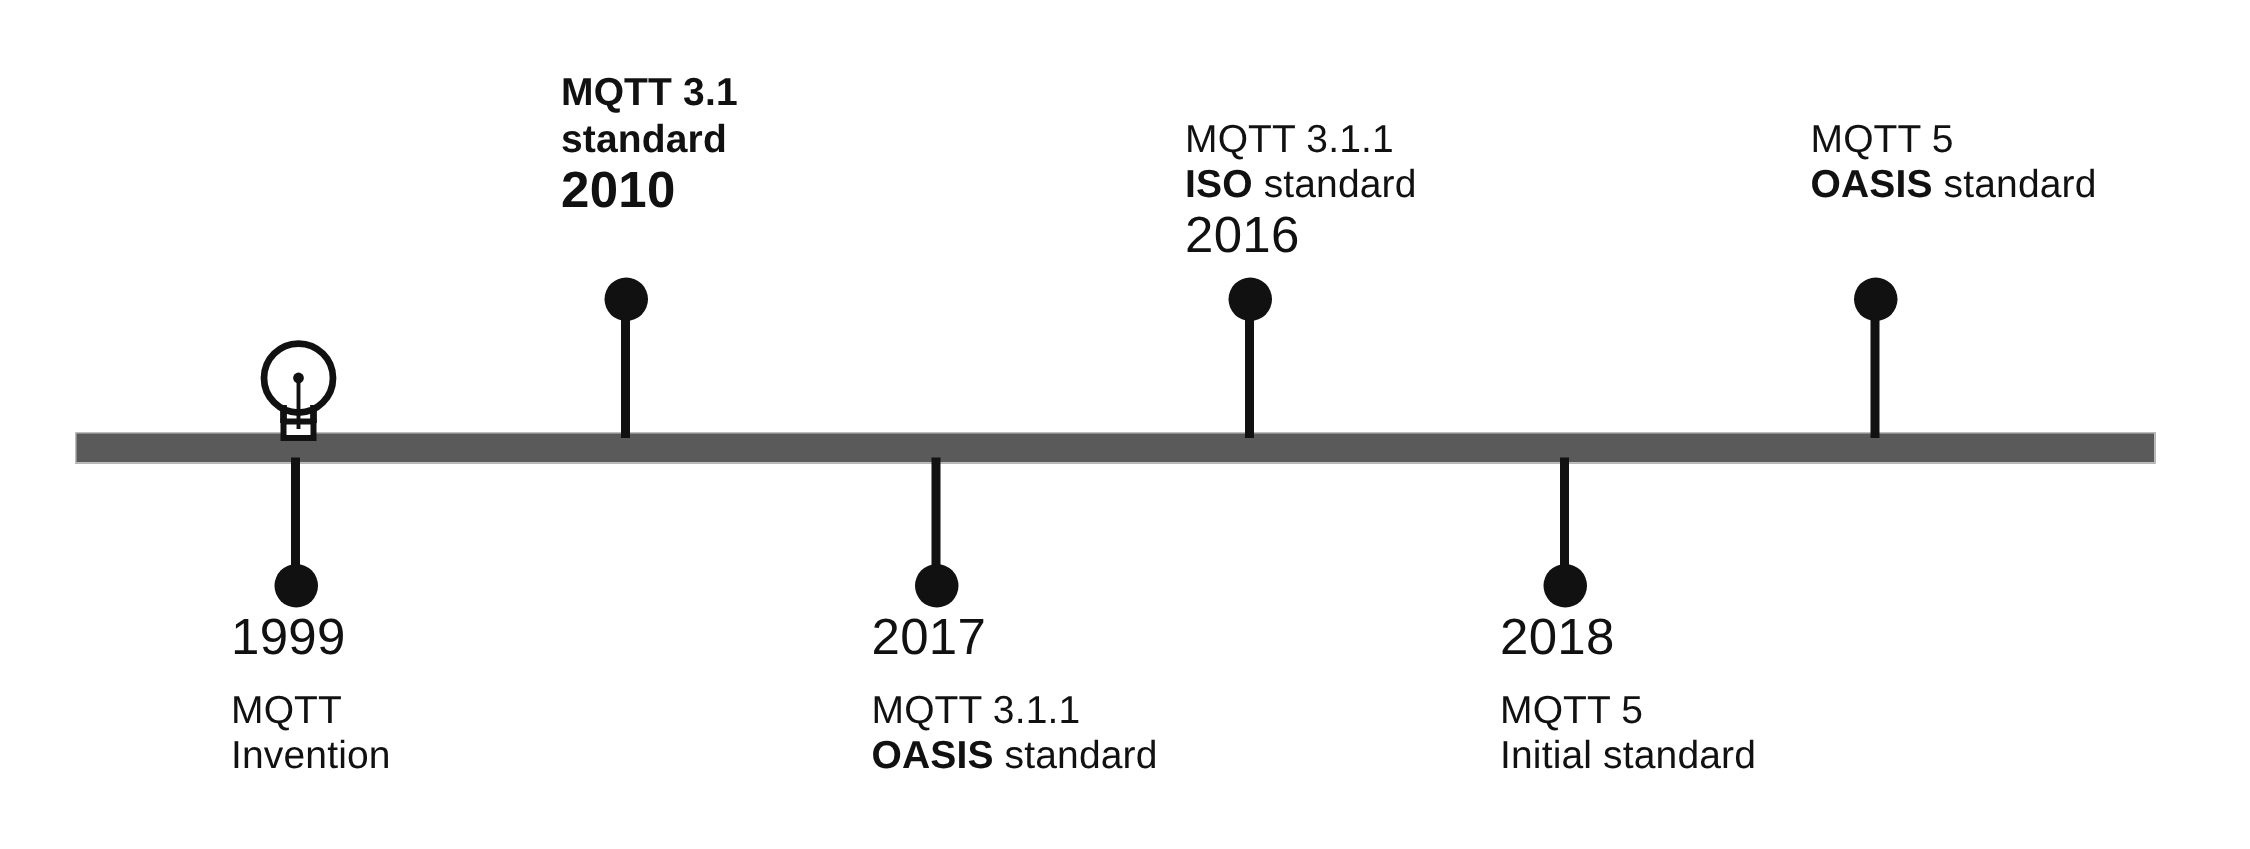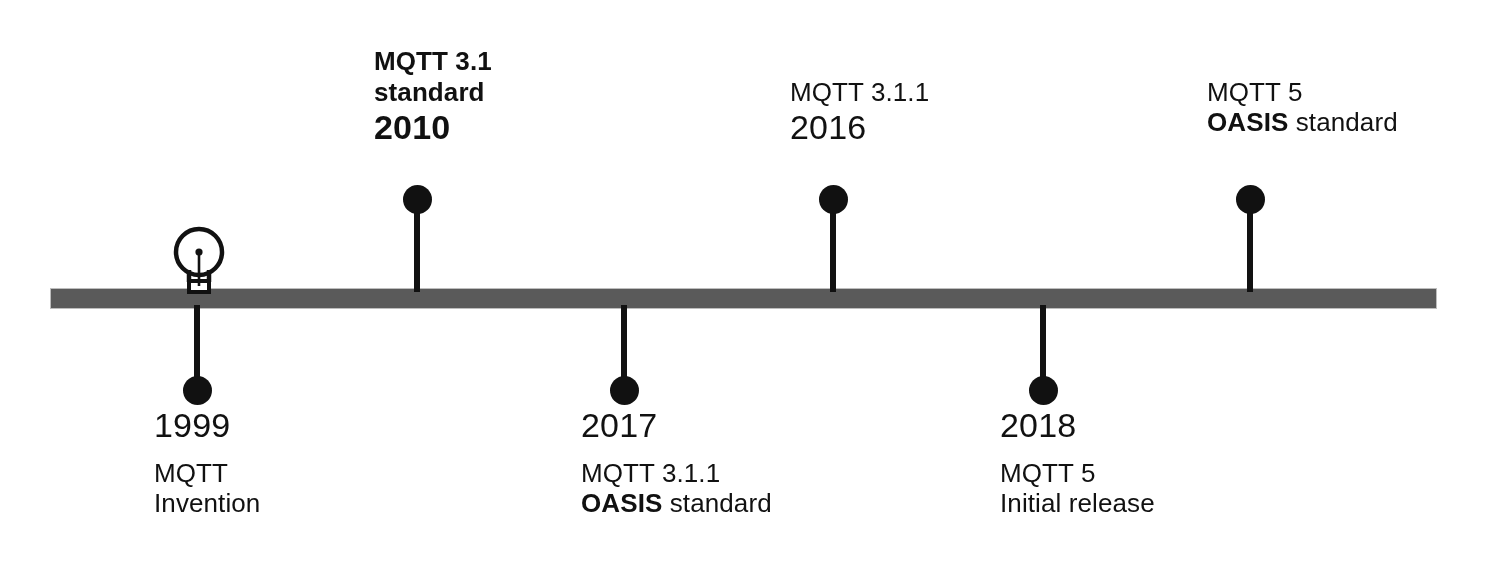--- a/index.html
+++ b/index.html
@@ -136,24 +136,25 @@
       <div class="desc">standard</div>
       <div class="year">2010</div>
     </div>
     <div class="label-block label-below" style="left: 581px; top: 406px;">
       <div class="year">2017</div>
       <div class="desc">MQTT 3.1.1</div>
       <div class="desc"><span class="emph">OASIS</span>  standard</div>
     </div>
     <div class="label-block label-above" style="left: 790px; top: 76.53px;">
       <div class="desc">MQTT 3.1.1</div>
+      <div class="desc"><span class="emph">ISO</span> standard</div>
       <div class="year">2016</div>
     </div>
     <div class="label-block label-below" style="left: 1000px; top: 406px;">
       <div class="year">2018</div>
       <div class="desc">MQTT 5</div>
-      <div class="desc">Initial release</div>
+      <div class="desc">Initial standard</div>
     </div>
     <div class="label-block label-above" style="left: 1207px; top: 76.53px;">
       <div class="desc">MQTT 5</div>
       <div class="desc"><span class="emph">OASIS</span> standard</div>
     </div>
   </div>
 
 </body></html>

